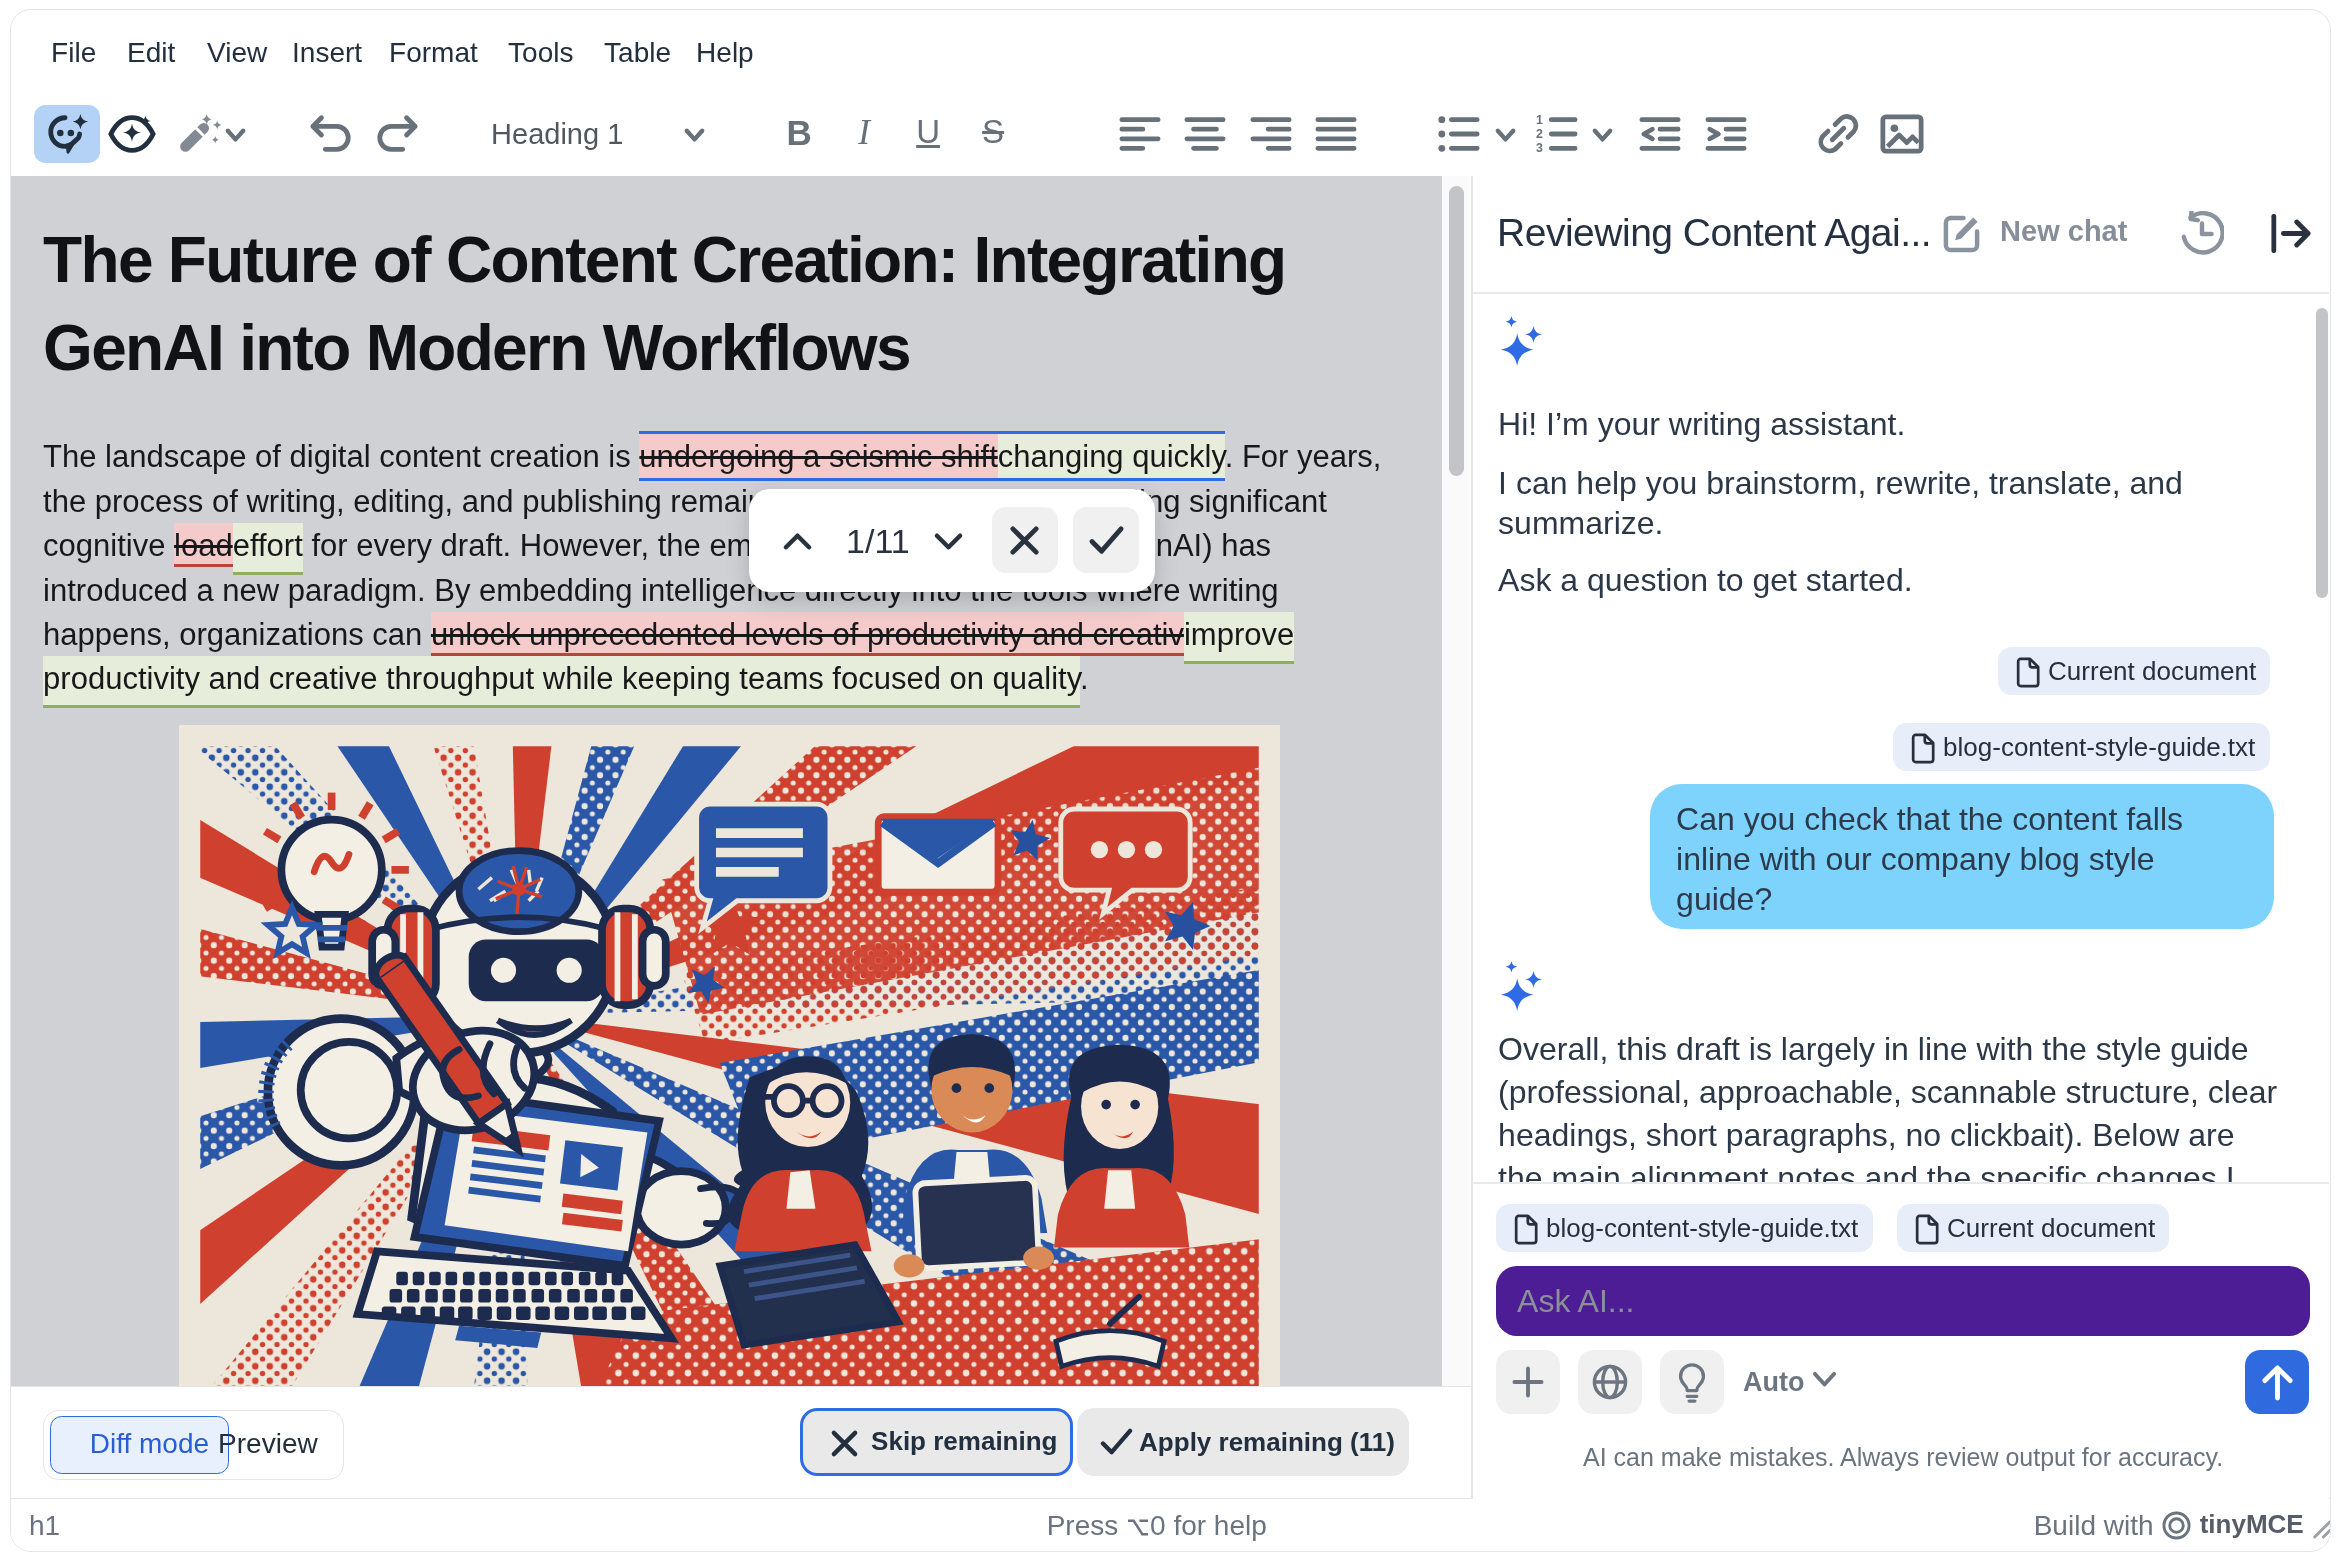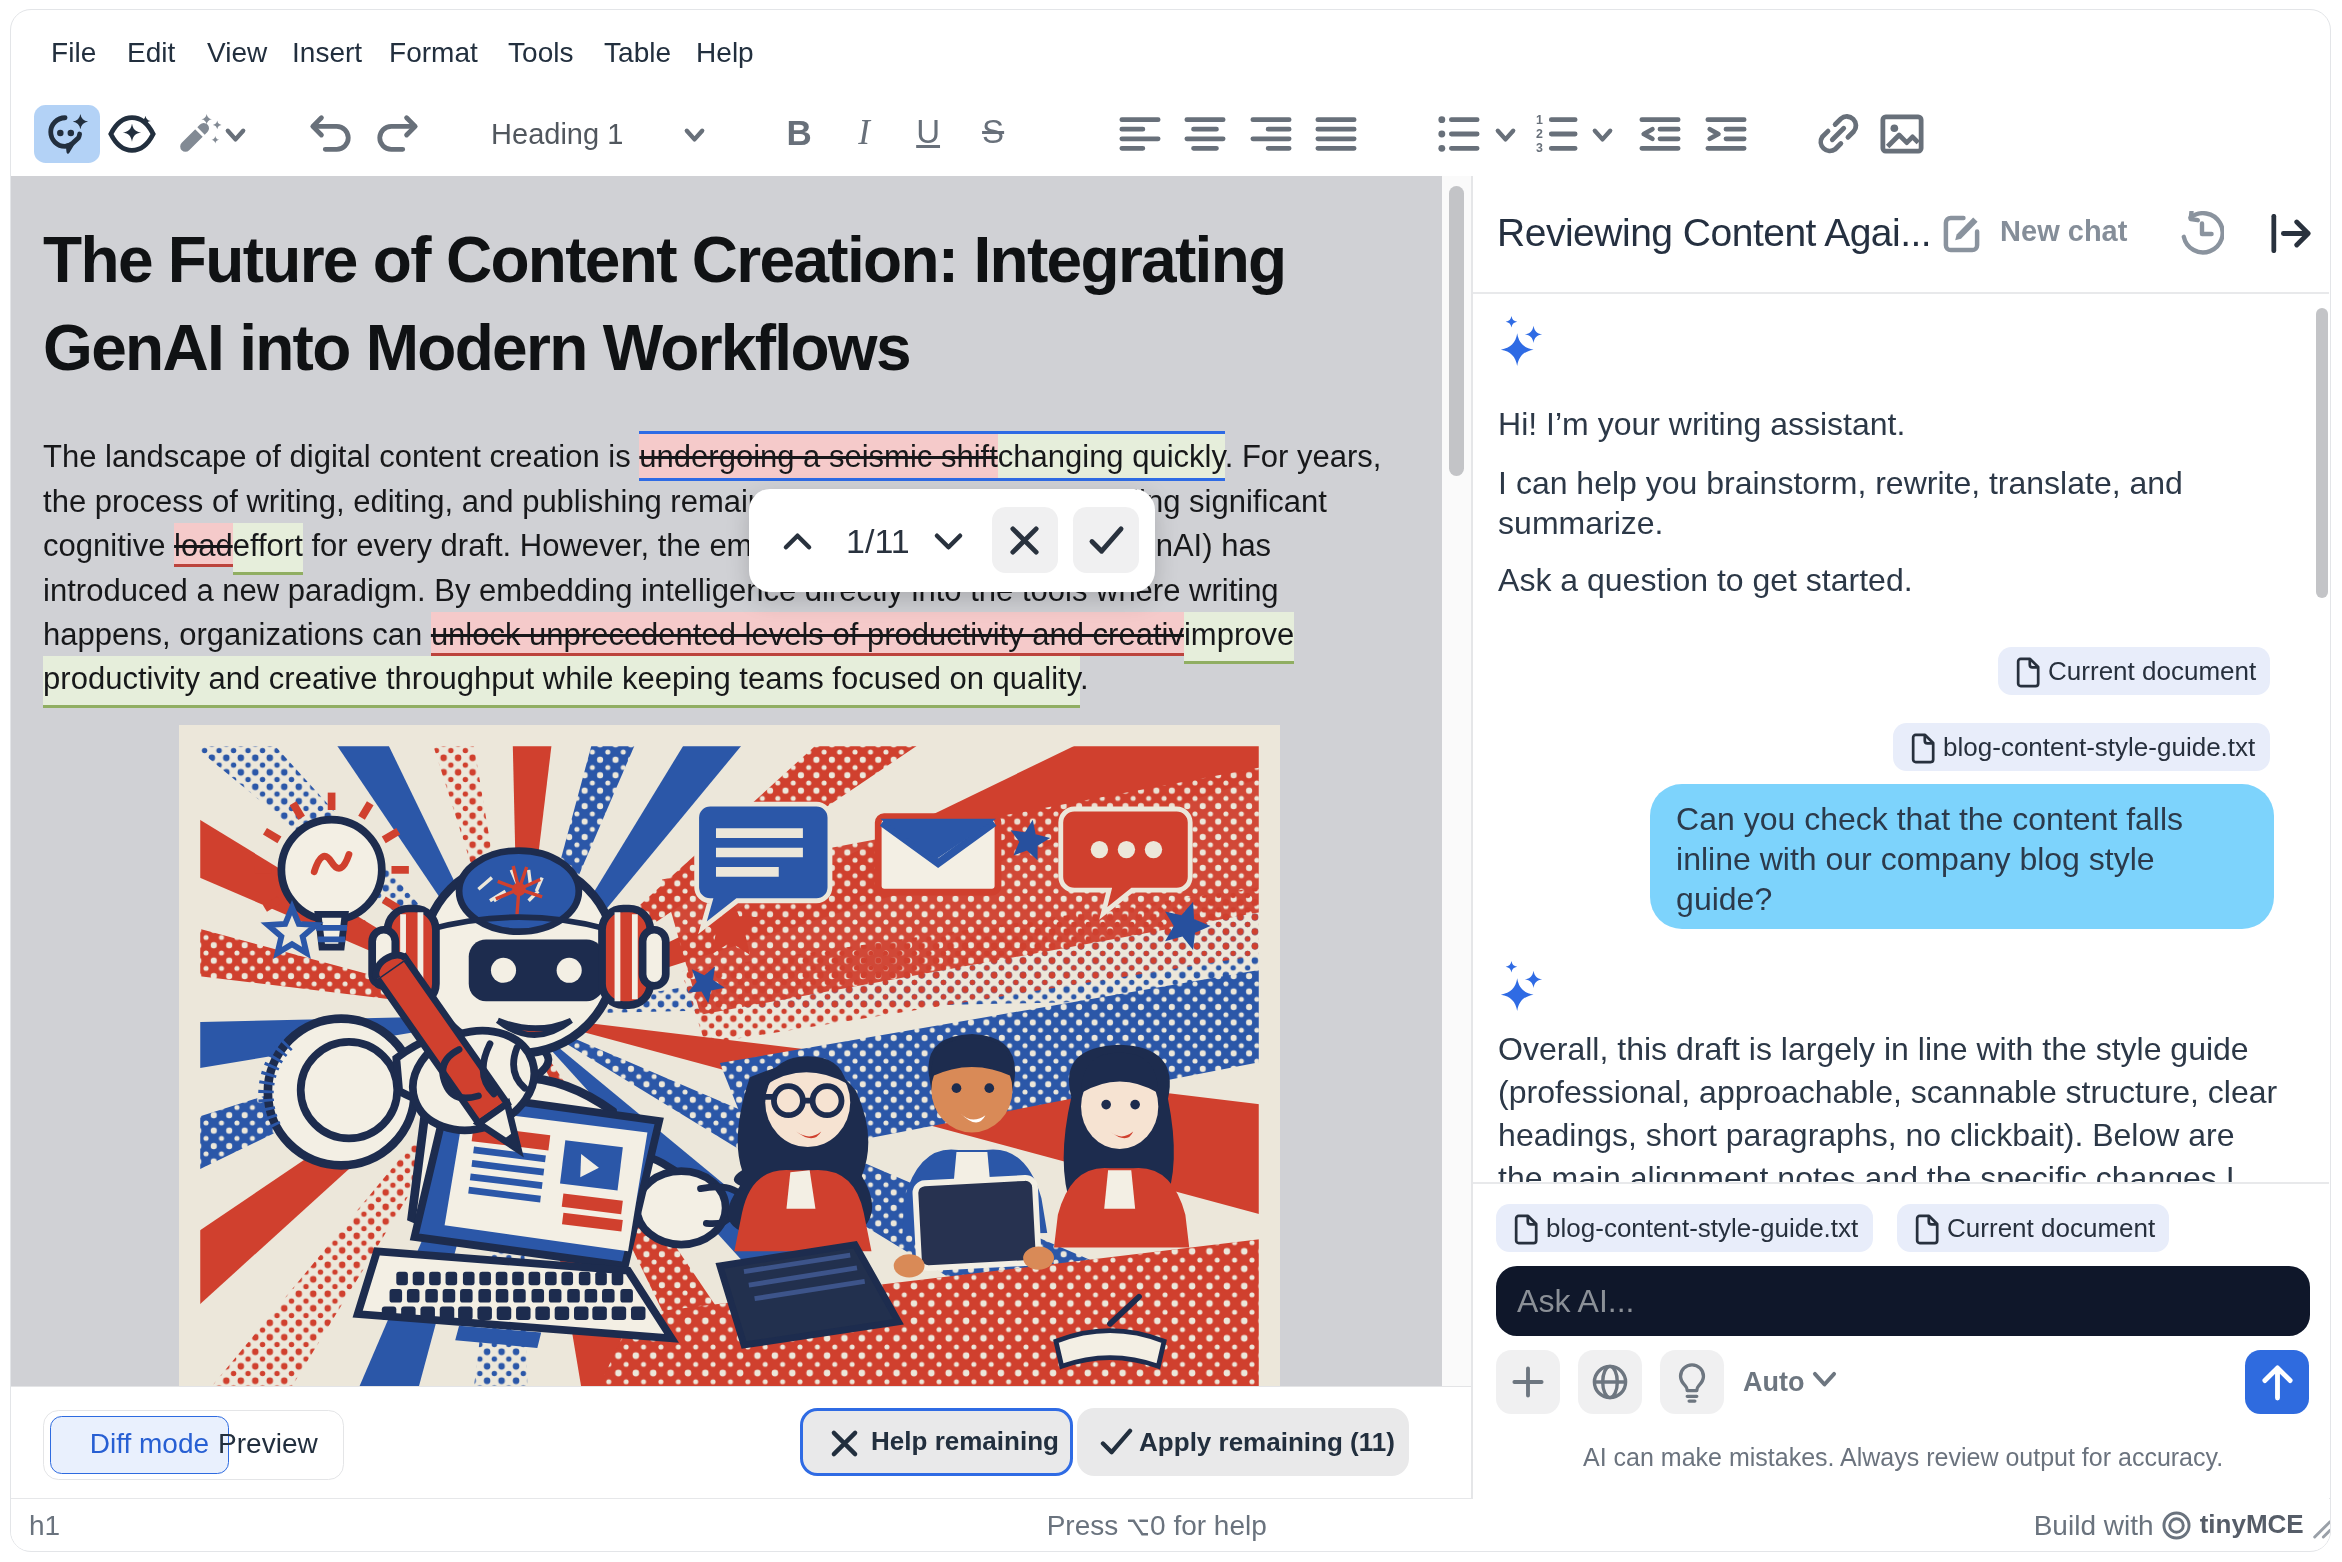--- a/index.html
+++ b/index.html
@@ -60,21 +60,21 @@
   .chat-p{left:1499px;font-size:32px;line-height:40px;color:#2c3847;white-space:nowrap;}
   .chip{height:48px;background:#e8edfa;border-radius:13.5px;font-size:26px;color:#27303d;line-height:48px;}
   .chip{white-space:nowrap;}
   .chip svg{position:absolute;left:15.4px;top:9.7px;}
   .chip span{position:absolute;top:0;}
   .bubble{left:1651px;top:785px;width:624px;height:145px;background:#7dd3fc;border-radius:32px;}
   .bubble > div{position:absolute;left:26px;top:15.4px;font-size:32px;line-height:40px;color:#2c3a4b;width:579px;}
 
   
   .comp-line{left:1474px;top:1183px;width:856px;height:1.9px;background:#e8e9eb;}
-  .askai{left:1497px;top:1267px;width:814px;height:70px;background:#0f172a;border-radius:21px;color:#8b9097;font-size:32px;line-height:70px;}
+  .askai{left:1497px;top:1267px;width:814px;height:70px;background:#4c1d95;border-radius:21px;color:#8b9097;font-size:32px;line-height:70px;}
   .cbtn{top:1351px;width:64px;height:64px;border-radius:15.4px;background:#f0f0f1;}
   .cbtn svg{position:absolute;left:50%;top:50%;transform:translate(-50%,-50%);}
   .send{left:2246px;top:1351px;width:64px;height:64px;border-radius:15.4px;background:#2f6bdf;}
   .auto{left:1744px;top:1351px;height:64px;line-height:64px;color:#6d7680;font-weight:700;font-size:27px;}
   .disclaim{left:1497px;top:1444px;width:814px;text-align:center;color:#6b737e;font-size:25px;}
 </style>
 </head>
 <body>
 <div class="frame">
     <div class="abs">
@@ -502,21 +502,21 @@
 
   <div class="botbar"></div>
   <div class="seg">
         <div class="diff">Diff mode</div>
         <div class="prev">Preview</div>
       </div>
   <div class="gbtn" style="left:801px;width:273px;border:3.9px solid #2f6be4;line-height:60px;">
      <svg style="left:27px;top:18.3px;" width="29" height="29" viewBox="0 0 30 30">
           <path d="M4 4 L26 26 M26 4 L4 26" stroke="#222f3e" stroke-width="4.5" stroke-linecap="round"></path>
         </svg>
-     <span style="position:absolute;left:68px;top:0;line-height:60px;">Help remaining</span>
+     <span style="position:absolute;left:68px;top:0;line-height:60px;">Skip remaining</span>
   </div>
   <div class="gbtn" style="left:1078px;width:332px;line-height:68px;">
      <svg style="left:23px;top:20px;" width="33" height="29" viewBox="0 0 34 30">
           <path d="M3 16 L12 25 L31 3" fill="none" stroke="#222f3e" stroke-width="4.5" stroke-linecap="round" stroke-linejoin="round"></path>
         </svg>
      <span style="position:absolute;left:62px;top:0;line-height:68px;">Apply remaining (11)</span>
   </div>
 
   <div class="statusbar">
     <div style="position:absolute;left:18.3px;top:10.6px;">h1</div>

